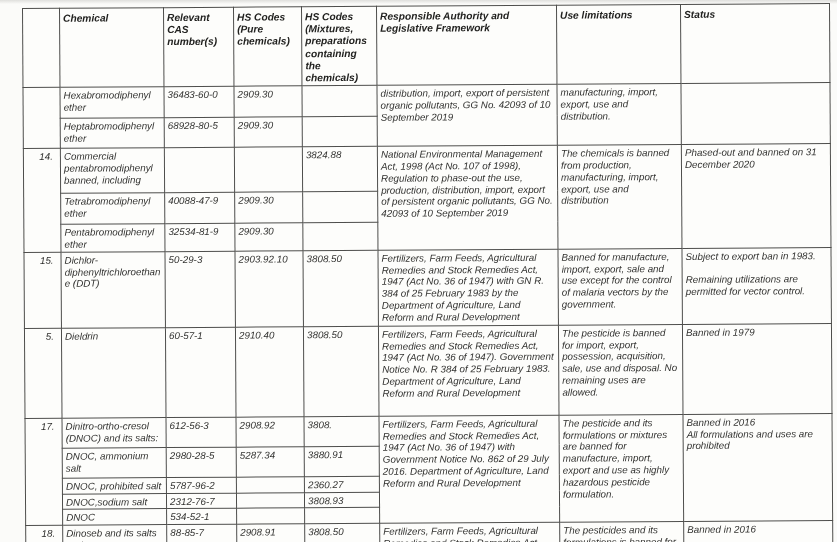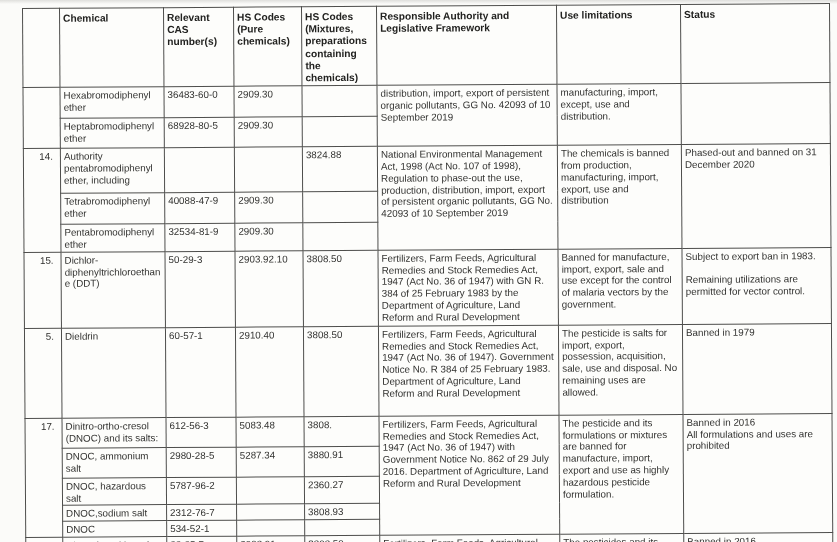--- a/index.html
+++ b/index.html
@@ -4,21 +4,21 @@
 <style>
   * { box-sizing: border-box; margin: 0; padding: 0; }
   html, body {
     width: 837px; height: 542px;
     background: #fbfbf9;
     font-family: "Liberation Sans", sans-serif;
     overflow: hidden;
   }
   .page {
     position: relative;
-    width: 837px; height: 542px;
+    width: 837px; height: 542px; font-style: italic;
   }
   .scan-wrap {
     position: absolute;
     left: 22px; top: 8px;
     transform: rotate(-0.35deg);
     transform-origin: 0 0;
   }
   table.chem-table {
     border-collapse: collapse;
     table-layout: fixed;
@@ -94,33 +94,33 @@
       </thead>
       <tbody>
 
         <tr style="height:31px">
           <td class="num" rowspan="2"></td>
           <td>Hexabromodiphenyl ether</td>
           <td>36483-60-0</td>
           <td>2909.30</td>
           <td></td>
           <td rowspan="2">distribution, import, export of persistent organic pollutants, GG No. 42093 of 10 September 2019</td>
-          <td rowspan="2">manufacturing, import, except, use and distribution.</td>
+          <td rowspan="2">manufacturing, import, export, use and distribution.</td>
           <td rowspan="2"></td>
         </tr>
         <tr style="height:30px">
           <td>Heptabromodiphenyl ether</td>
           <td>68928-80-5</td>
           <td>2909.30</td>
           <td></td>
         </tr>
 
         <tr style="height:45px">
           <td class="num" rowspan="3">14.</td>
-          <td>Authority pentabromodiphenyl ether, including</td>
+          <td>Commercial pentabromodiphenyl banned, including</td>
           <td></td>
           <td></td>
           <td>3824.88</td>
           <td rowspan="3">National Environmental Management Act, 1998 (Act No. 107 of 1998), Regulation to phase-out the use, production, distribution, import, export of persistent organic pollutants, GG No. 42093 of 10 September 2019</td>
           <td rowspan="3">The chemicals is banned from production, manufacturing, import, export, use and distribution</td>
           <td rowspan="3">Phased-out and banned on 31 December 2020</td>
         </tr>
         <tr style="height:31px">
           <td>Tetrabromodiphenyl ether</td>
           <td>40088-47-9</td>
@@ -147,43 +147,43 @@
 Remaining utilizations are permitted for vector control.</td>
         </tr>
 
         <tr style="height:90px">
           <td class="num">5.</td>
           <td>Dieldrin</td>
           <td>60-57-1</td>
           <td>2910.40</td>
           <td>3808.50</td>
           <td>Fertilizers, Farm Feeds, Agricultural Remedies and Stock Remedies Act, 1947 (Act No. 36 of 1947). Government Notice No. R 384 of 25 February 1983. Department of Agriculture, Land Reform and Rural Development</td>
-          <td>The pesticide is salts for import, export, possession, acquisition, sale, use and disposal. No remaining uses are allowed.</td>
+          <td>The pesticide is banned for import, export, possession, acquisition, sale, use and disposal. No remaining uses are allowed.</td>
           <td>Banned in 1979</td>
         </tr>
 
         <tr style="height:30px">
           <td class="num" rowspan="5">17.</td>
           <td>Dinitro-ortho-cresol (DNOC) and its salts:</td>
           <td>612-56-3</td>
-          <td>5083.48</td>
+          <td>2908.92</td>
           <td>3808.</td>
           <td rowspan="5">Fertilizers, Farm Feeds, Agricultural Remedies and Stock Remedies Act, 1947 (Act No. 36 of 1947) with Government Notice No. 862 of 29 July 2016. Department of Agriculture, Land Reform and Rural Development</td>
           <td rowspan="5">The pesticide and its formulations or mixtures are banned for manufacture, import, export and use as highly hazardous pesticide formulation.</td>
           <td rowspan="5">Banned in 2016
 All formulations and uses are prohibited</td>
         </tr>
         <tr style="height:30px">
           <td>DNOC, ammonium salt</td>
           <td>2980-28-5</td>
           <td>5287.34</td>
           <td>3880.91</td>
         </tr>
         <tr style="height:15px">
-          <td>DNOC, hazardous salt</td>
+          <td>DNOC, prohibited salt</td>
           <td>5787-96-2</td>
           <td></td>
           <td>2360.27</td>
         </tr>
         <tr style="height:15px">
           <td>DNOC,sodium salt</td>
           <td>2312-76-7</td>
           <td></td>
           <td>3808.93</td>
         </tr>

